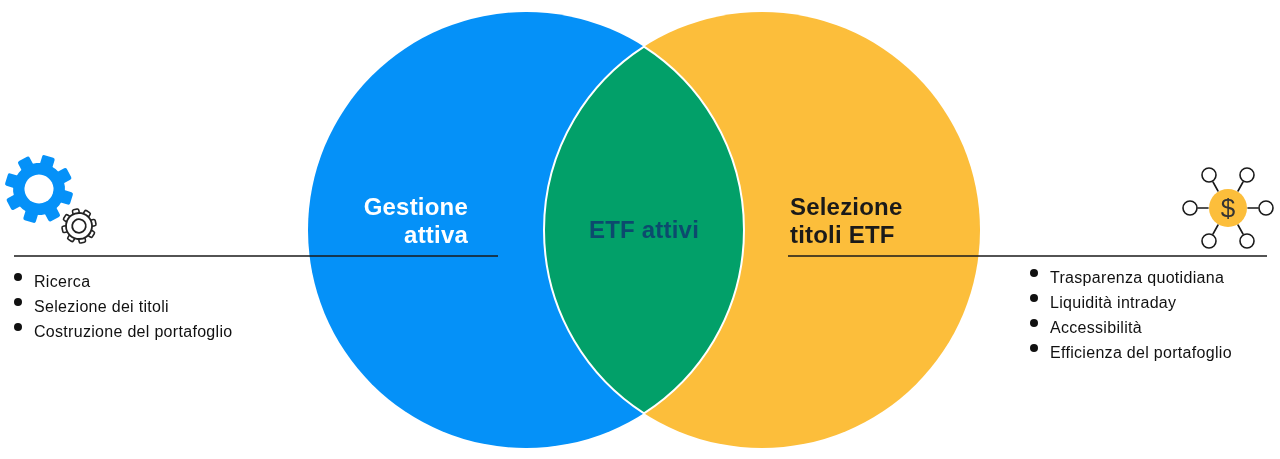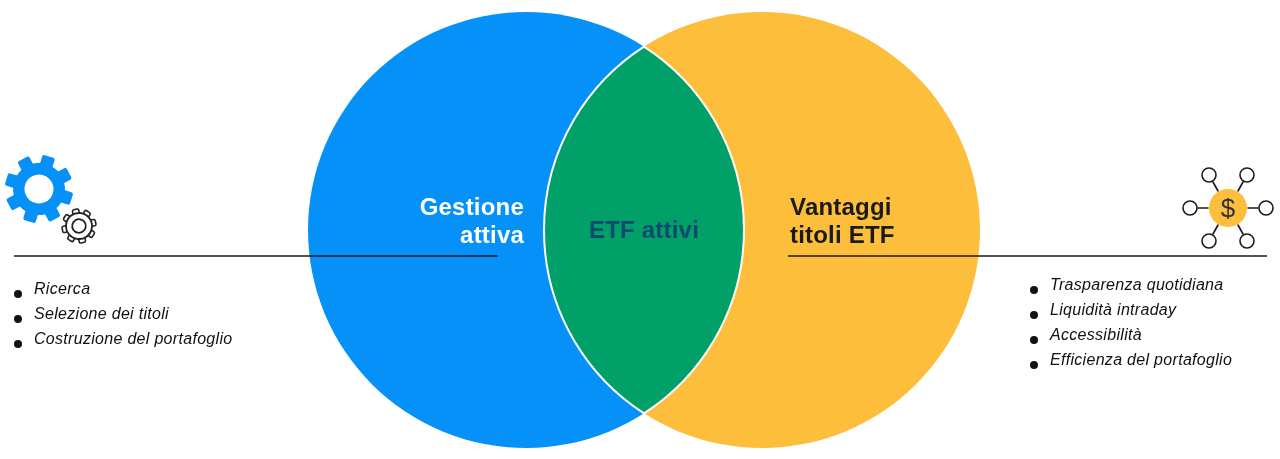--- a/index.html
+++ b/index.html
@@ -14,21 +14,21 @@
   .layer { position: absolute; left: 0; top: 0; }
 
   .circle-label {
     position: absolute;
     font-size: 24px;
     font-weight: 700;
     line-height: 28px;
     letter-spacing: 0.2px;
   }
   .label-left {
-    right: 756px; 
+    right: 812px; 
     top: 193px;
     text-align: right;
     color: #ffffff;
   }
   .label-center {
     left: 564px;
     top: 216px;
     width: 160px;
     text-align: center;
     color: #0c4a6e;
@@ -46,22 +46,21 @@
     list-style: none;
     color: #111111;
     font-size: 16px;
     letter-spacing: 0.3px;
   }
   .list-left  { left: 14px;   top: 273px; }
   .list-right { left: 1030px; top: 269px; }
   ul.feature-list li {
     height: 25px;
     display: flex;
-    align-items: flex-end;
-    font-style: italic;
+    align-items: flex-start;
   }
   .bullet {
     width: 8px; height: 8px;
     border-radius: 50%;
     background: #111111;
     margin-right: 12px;
     flex: 0 0 auto;
   }
 </style>
 </head>
@@ -132,21 +131,21 @@
   </svg>
 
   <div class="circle-label label-left">
     <div>Gestione</div>
     <div>attiva</div>
   </div>
 
   <div class="circle-label label-center">ETF attivi</div>
 
   <div class="circle-label label-right">
-    <div>Vantaggi</div>
+    <div>Selezione</div>
     <div>titoli ETF</div>
   </div>
 
   <ul class="feature-list list-left">
     <li>
       <span class="bullet"></span>
       <span>Ricerca</span>
     </li>
     <li>
       <span class="bullet"></span>

